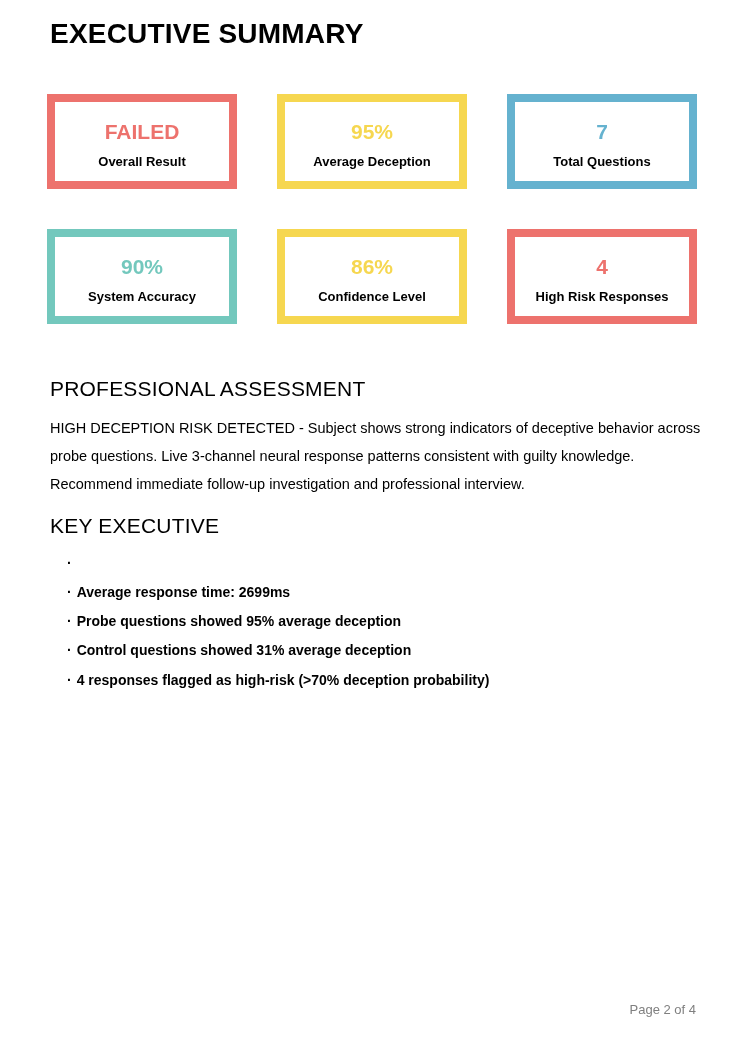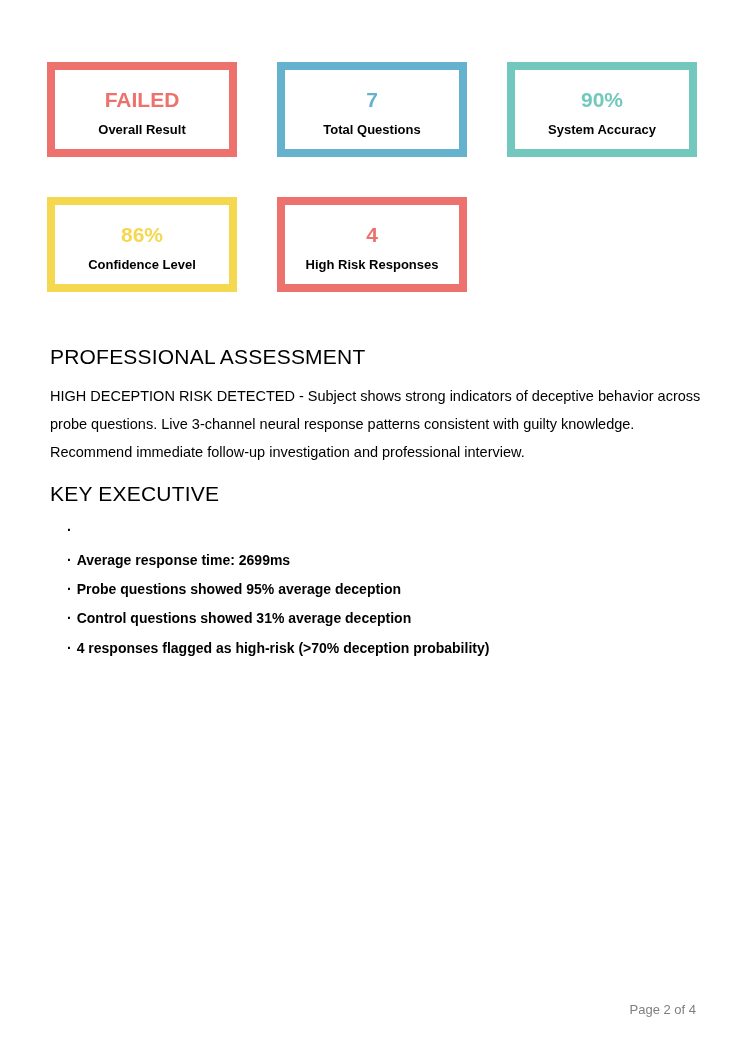--- a/index.html
+++ b/index.html
@@ -96,25 +96,30 @@
     font-size:13px;
     color:#7f7f7f;
   }
 </style>
 </head>
 <body>
 
 <div class="page">
   <div class="content">
 
+    <h1 class="doc-title">EXECUTIVE SUMMARY</h1>
 
     <div class="cards">
       <div class="card card--red">
         <div class="card-value value--red">FAILED</div>
         <div class="card-label">Overall Result</div>
+      </div>
+      <div class="card card--yellow">
+        <div class="card-value value--yellow">95%</div>
+        <div class="card-label">Average Deception</div>
       </div>
       <div class="card card--blue">
         <div class="card-value value--blue">7</div>
         <div class="card-label">Total Questions</div>
       </div>
       <div class="card card--teal">
         <div class="card-value value--teal">90%</div>
         <div class="card-label">System Accuracy</div>
       </div>
       <div class="card card--yellow">

